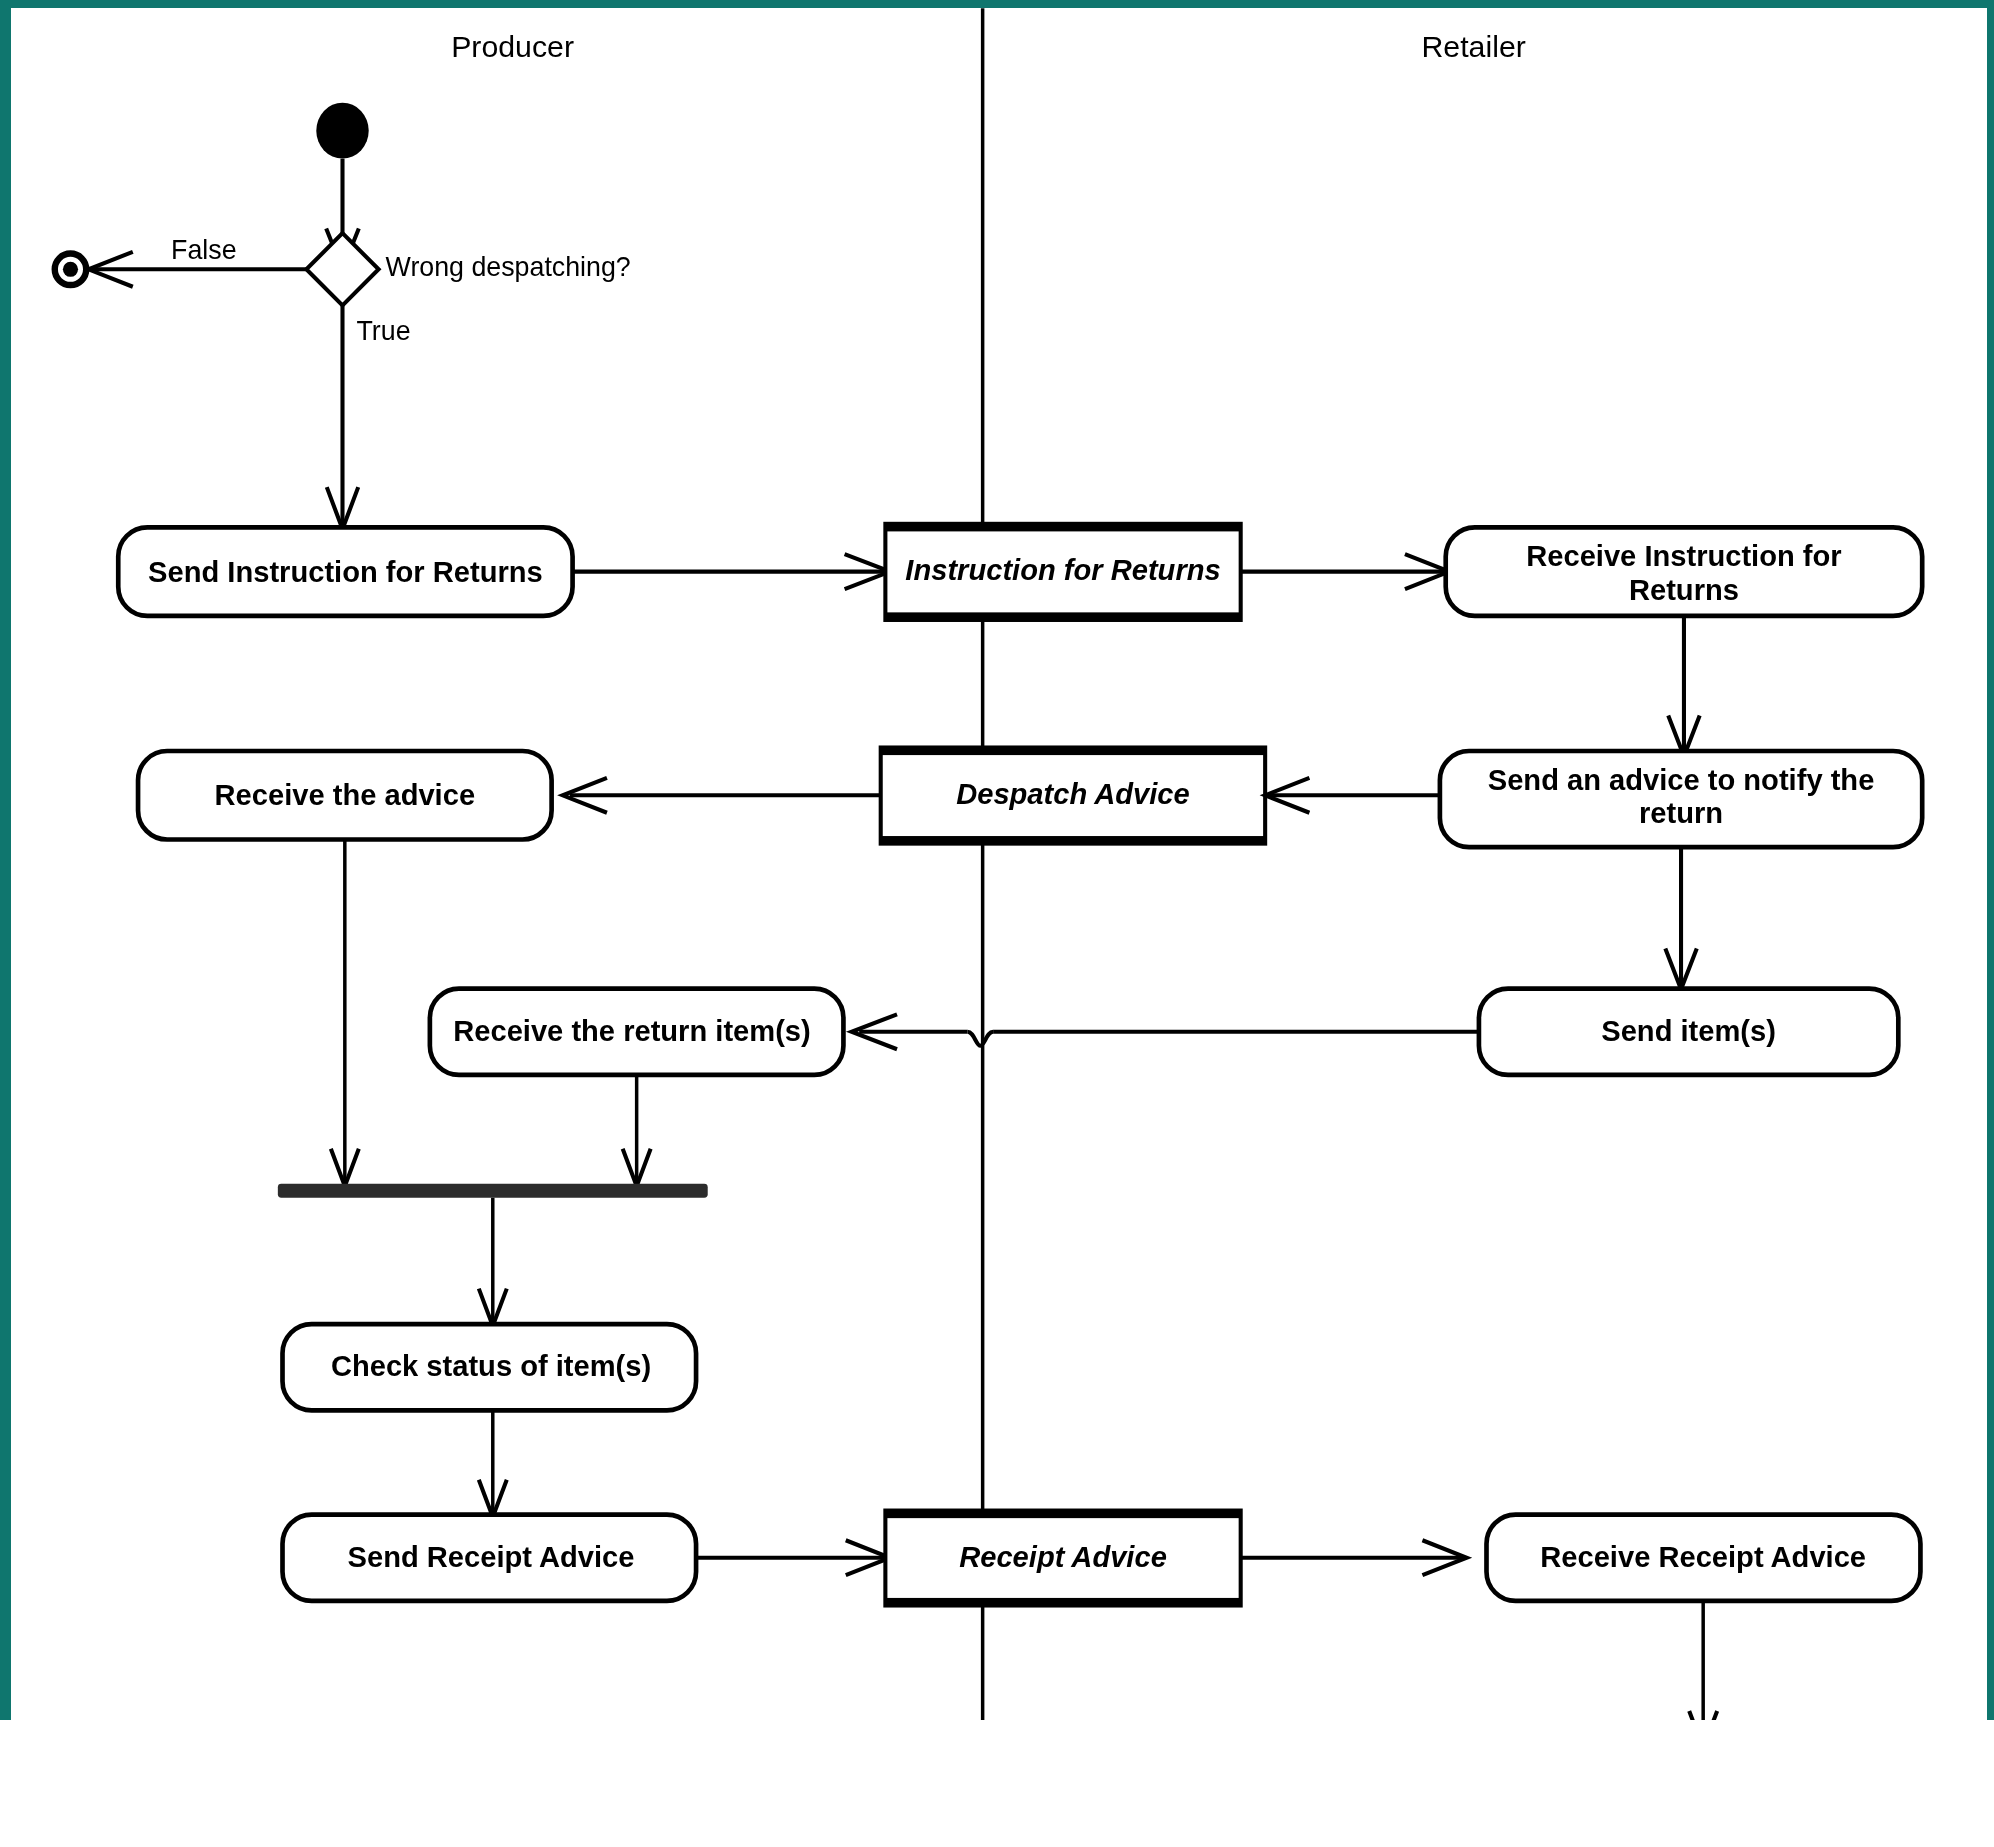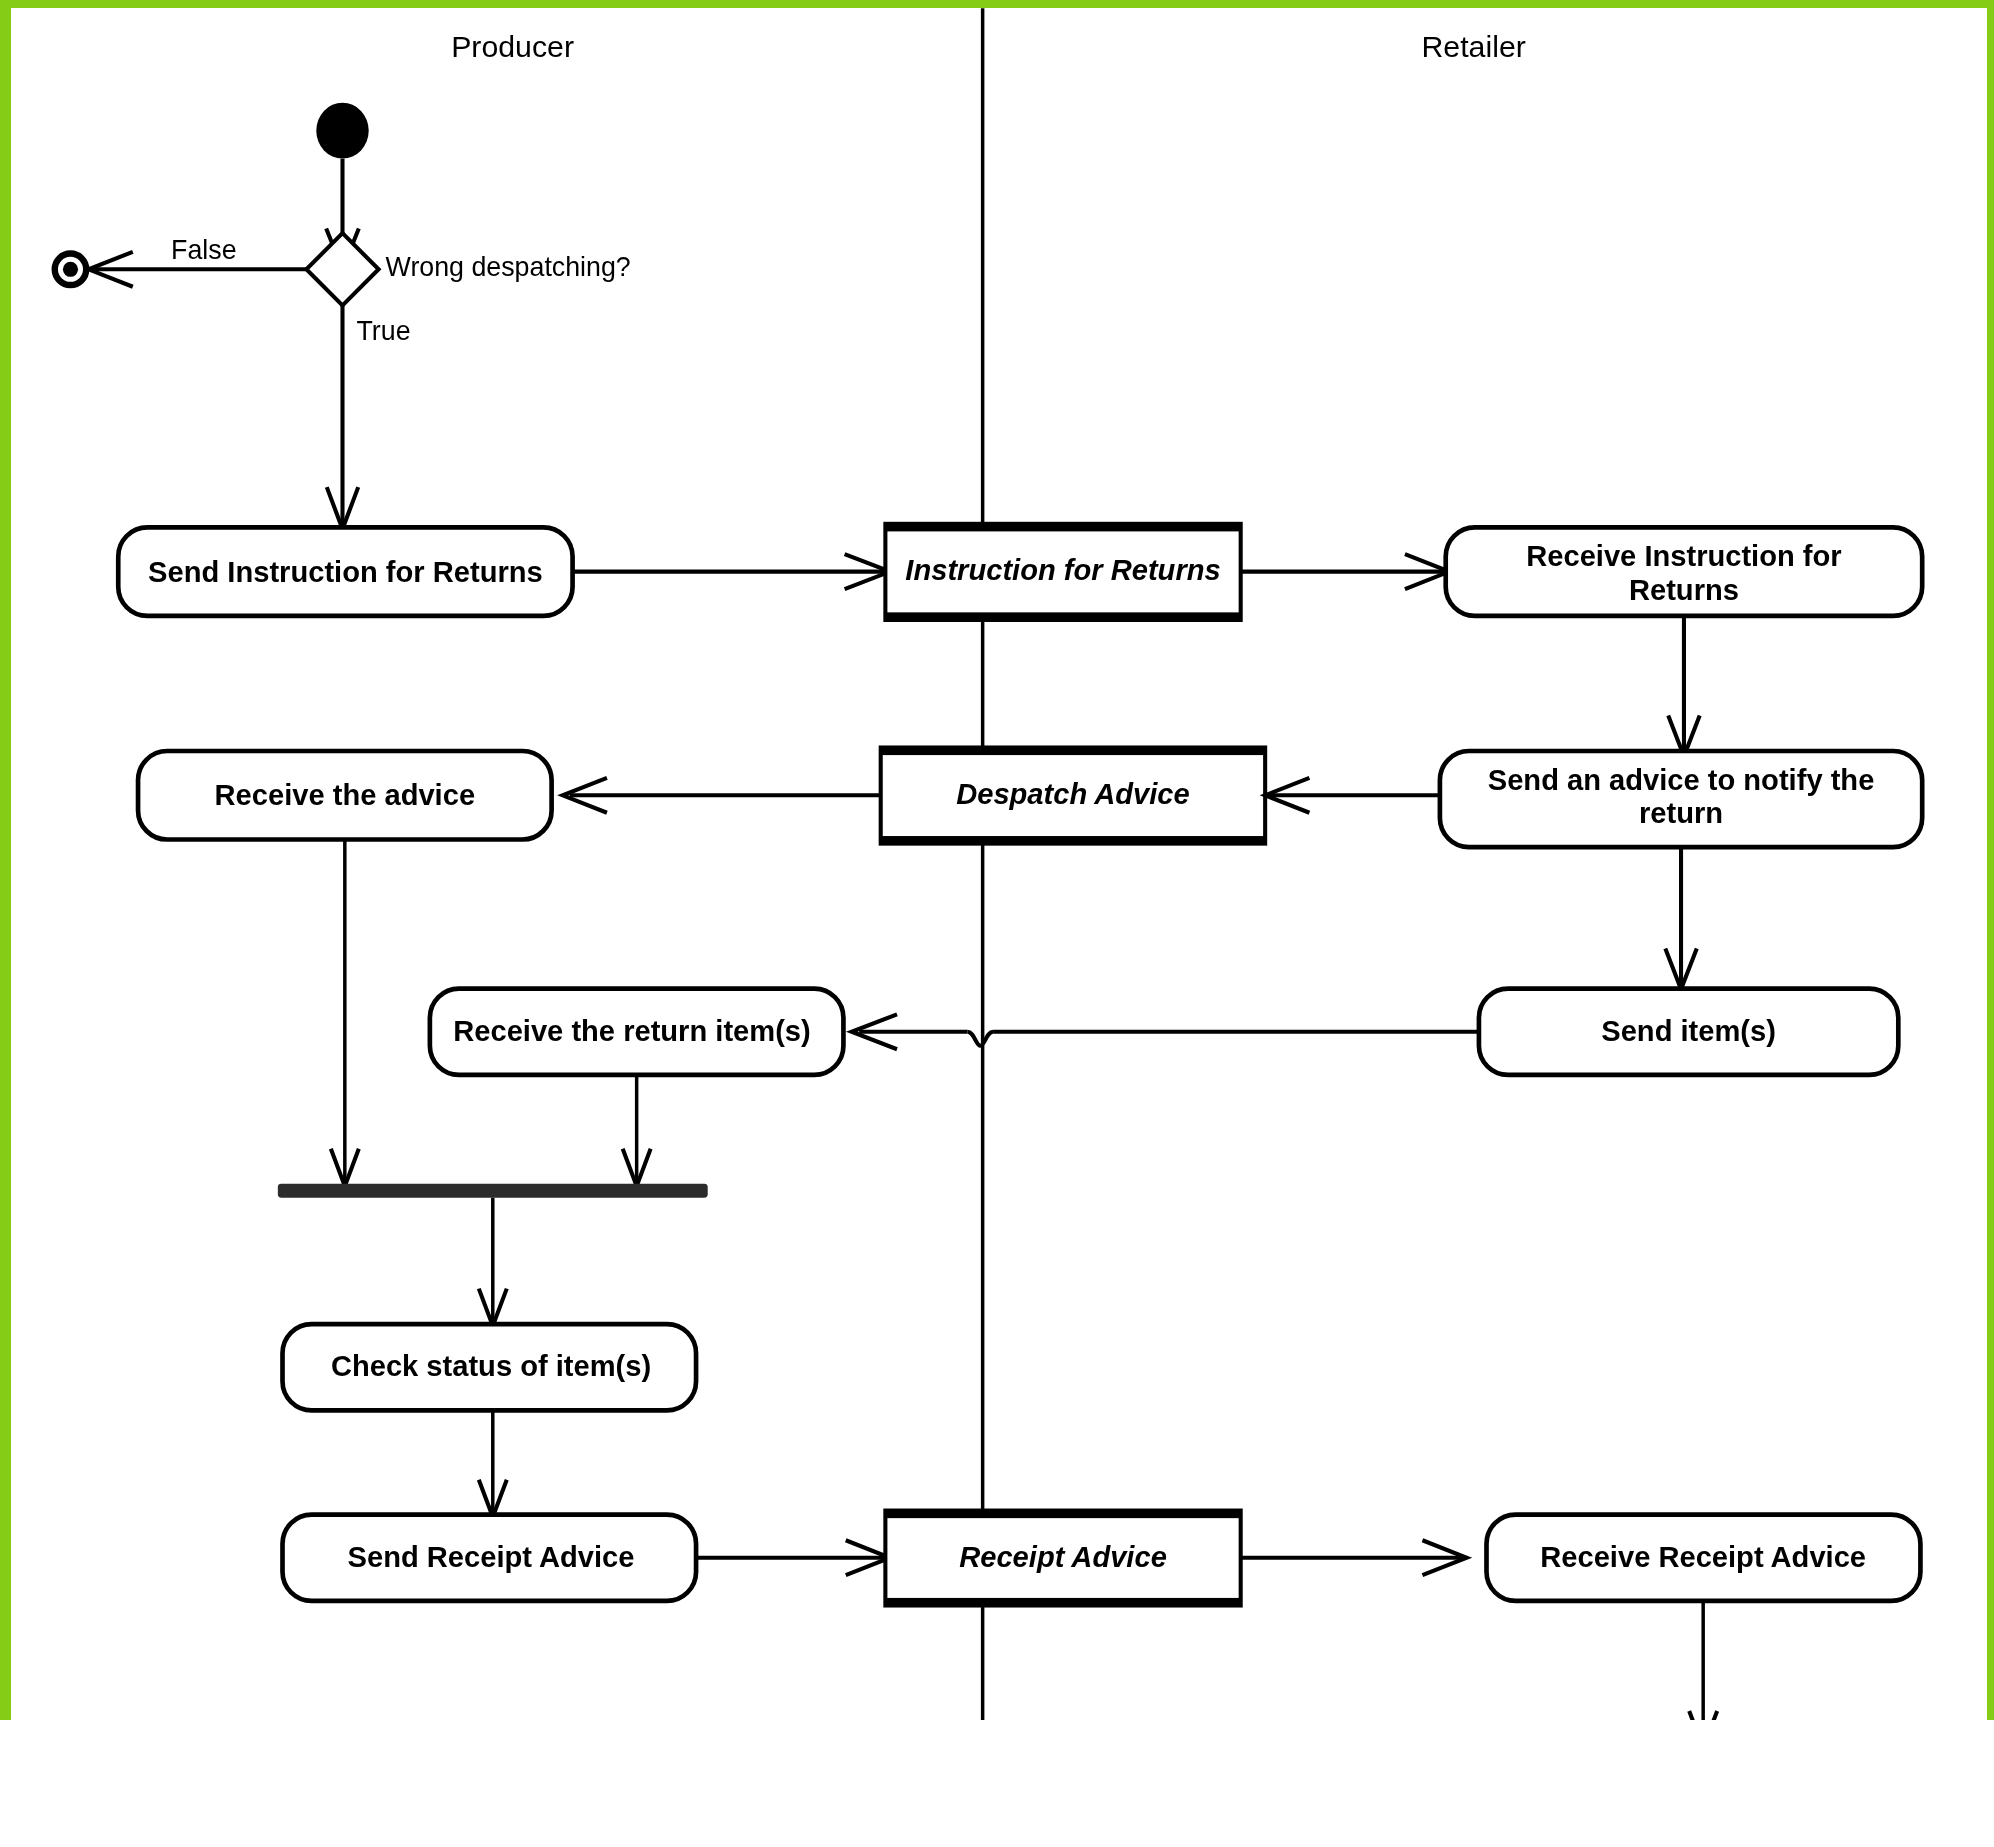--- a/index.html
+++ b/index.html
@@ -4,21 +4,21 @@
 <style>
   html, body {
     margin: 0;
     padding: 0;
     background: #ffffff;
   }
   #root {
     position: relative;
     width: 1995px;
     height: 1720px;
-    background: #84cc16;
+    background: #0f766e;
     font-family: "Liberation Sans", sans-serif;
     overflow: hidden;
   }
   #canvas {
     position: absolute;
     left: 10.5px;
     top: 8.2px;
     width: 1976px;
     height: 1822px;
     background: #ffffff;

